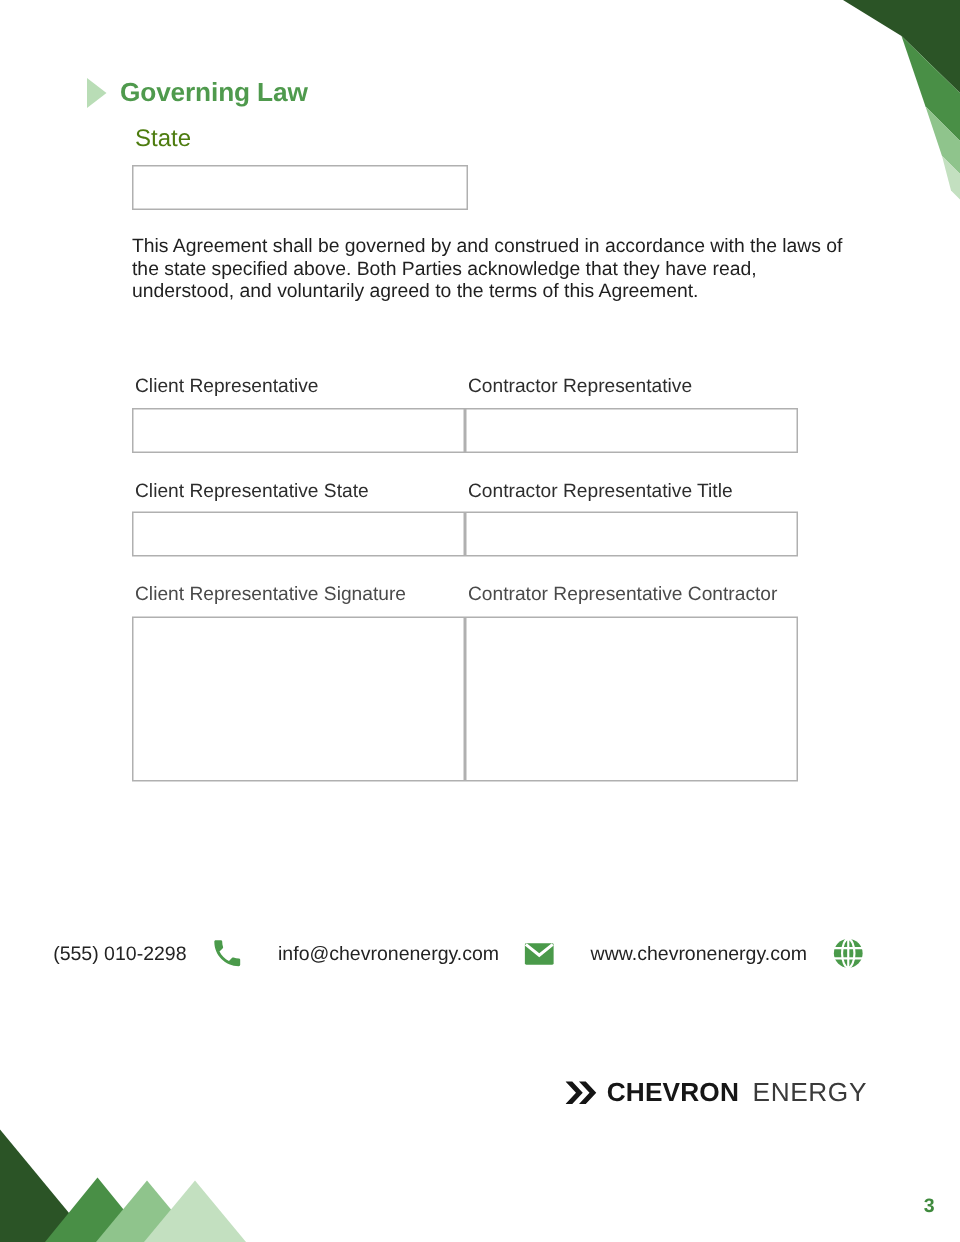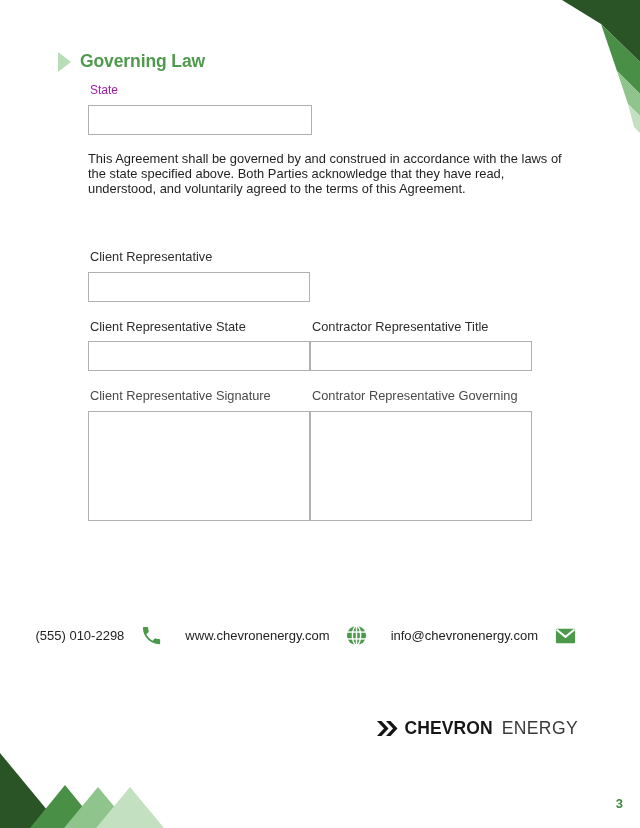--- a/index.html
+++ b/index.html
@@ -68,22 +68,22 @@
 
   
   .content {
     position: absolute;
     left: 88px;
     top: 83px;
     width: 490px;
   }
 
   .field-label {
-    font-size: 12px;
-    color: #a21caf;
+    font-size: 16px;
+    color: #4d7c0f;
     line-height: 1.3;
     margin: 0 0 6px 2px;
   }
 
   .input-box {
     border: 1px solid #b0b0b0;
     background: #ffffff;
     box-sizing: border-box;
     height: 30px;
   }
@@ -239,20 +239,24 @@
     <p class="body-text">This Agreement shall be governed by and construed in accordance with the laws of the state specified above. Both Parties acknowledge that they have read, understood, and voluntarily agreed to the terms of this Agreement.</p>
   </div>
 
   <div class="sig-grid">
 
     <div class="sig-row">
       <div class="sig-col">
         <div class="sig-label">Client Representative</div>
         <input class="input-box" type="text" value="" style="">
       </div>
+      <div class="sig-col">
+        <div class="sig-label">Contractor Representative</div>
+        <input class="input-box" type="text" value="" style="">
+      </div>
     </div>
 
     <div class="row-gap"></div>
 
     <div class="sig-row">
       <div class="sig-col">
         <div class="sig-label">Client Representative State</div>
         <input class="input-box" type="text" value="" style="">
       </div>
       <div class="sig-col">
@@ -262,63 +266,63 @@
     </div>
 
     <div class="row-gap"></div>
 
     <div class="sig-row">
       <div class="sig-col">
         <div class="sig-label light">Client Representative Signature</div>
         <div class="sig-area"></div>
       </div>
       <div class="sig-col">
-        <div class="sig-label light">Contrator Representative Governing</div>
+        <div class="sig-label light">Contrator Representative Contractor</div>
         <div class="sig-area"></div>
       </div>
     </div>
 
   </div>
 
   <div class="contacts">
 
     <div class="contact-row">
       <span class="contact-text">(555) 010-2298</span>
       <span class="contact-icon">
         <svg width="23" height="23" viewBox="0 0 24 24" fill="#4a9a4a" aria-hidden="true">
           <path d="M6.6 10.8c1.5 2.9 3.7 5.2 6.6 6.6l2.2-2.2c.3-.3.7-.4 1-.2 1.1.4 2.4.6 3.6.6.6 0 1 .4 1 1V20c0 .6-.4 1-1 1C10.6 21 3 13.4 3 4c0-.6.4-1 1-1h3.5c.6 0 1 .4 1 1 0 1.3.2 2.5.6 3.6.1.4 0 .7-.2 1l-2.3 2.2z"></path>
+        </svg>
+      </span>
+    </div>
+
+    <div class="contact-row">
+      <span class="contact-text">info@chevronenergy.com</span>
+      <span class="contact-icon">
+        <svg width="23" height="23" viewBox="0 0 24 24" aria-hidden="true">
+          <rect x="2" y="5" width="20" height="15" rx="1" fill="#4a9a4a"></rect>
+          <path d="M2.6 5.8 L12 13.4 L21.4 5.8" fill="none" stroke="#ffffff" stroke-width="2.1"></path>
         </svg>
       </span>
     </div>
 
     <div class="contact-row">
       <span class="contact-text">www.chevronenergy.com</span>
       <span class="contact-icon">
         <svg width="23" height="23" viewBox="0 0 24 24" aria-hidden="true">
           <circle cx="12" cy="12" r="10" fill="#4a9a4a"></circle>
           <g stroke="#ffffff" stroke-width="1.5" fill="none">
             <ellipse cx="12" cy="12" rx="4.3" ry="10"></ellipse>
             <line x1="2" y1="8.4" x2="22" y2="8.4"></line>
             <line x1="2" y1="15.6" x2="22" y2="15.6"></line>
             <line x1="12" y1="2" x2="12" y2="22"></line>
           </g>
         </svg>
       </span>
     </div>
 
-    <div class="contact-row">
-      <span class="contact-text">info@chevronenergy.com</span>
-      <span class="contact-icon">
-        <svg width="23" height="23" viewBox="0 0 24 24" aria-hidden="true">
-          <rect x="2" y="5" width="20" height="15" rx="1" fill="#4a9a4a"></rect>
-          <path d="M2.6 5.8 L12 13.4 L21.4 5.8" fill="none" stroke="#ffffff" stroke-width="2.1"></path>
-        </svg>
-      </span>
-    </div>
-
   </div>
 
   <div class="logo">
     <svg class="logo-chevrons" width="21" height="17" viewBox="0 0 21 17" aria-hidden="true">
       <polygon points="0,1 4.5,1 11.5,8.5 4.5,16 0,16 7,8.5" fill="#141414"></polygon>
       <polygon points="9,1 13.5,1 20.5,8.5 13.5,16 9,16 16,8.5" fill="#141414"></polygon>
     </svg>
     <span class="logo-bold">CHEVRON</span>
     <span class="logo-light">ENERGY</span>
   </div>

